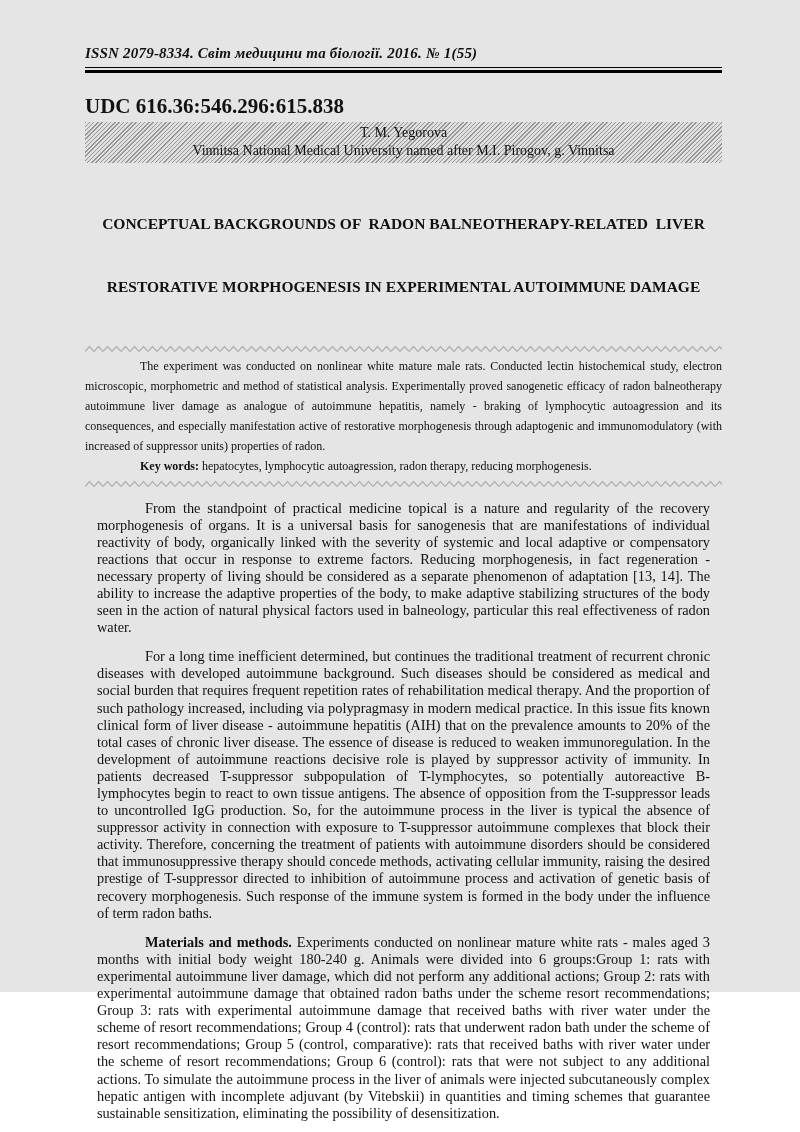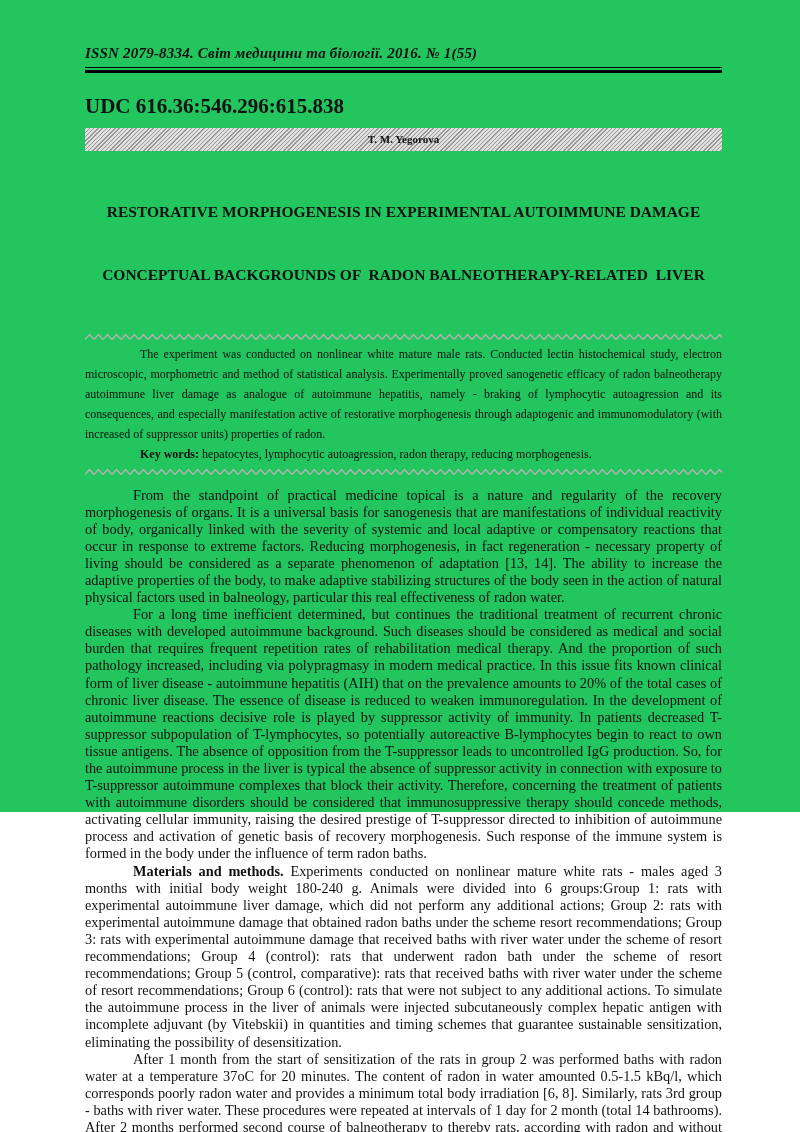--- a/index.html
+++ b/index.html
@@ -2,38 +2,38 @@
 <html><head>
 <meta charset="utf-8">
 <style>
   html, body { margin: 0; padding: 0; background: #ffffff; }
   body {
     width: 800px; height: 1132px;
     font-family: "Liberation Serif", serif;
     color: #111111;
     overflow: hidden;
   }
-  .page { position: relative; width: 800px; height: 812px; background: #22c55e; }
+  .page { position: relative; width: 800px; height: 992px; background: #e5e5e5; }
   .content { padding: 45px 78px 0 85px; }
 
   .journal-header {
     font-size: 15px; font-weight: bold; font-style: italic;
     letter-spacing: 0.2px;
   }
   .rule-thin  { height: 1px;   background: #000; margin-top: 5px; }
   .rule-thick { height: 2.5px; background: #000; margin-top: 2px; }
 
   .udc { margin-top: 21px; font-size: 21px; font-weight: bold; }
 
   .authors {
-    margin-top: 9px;
+    margin-top: 3px;
     background: repeating-linear-gradient(135deg, #969696 0px, #969696 1px, #e0e0e0 1px, #e0e0e0 3px);
     text-align: center;
-    font-weight: bold;
-    font-size: 11px;
+    font-weight: normal;
+    font-size: 14px;
     line-height: 18px;
     padding: 2px 0 3px 0;
   }
 
   .title {
     margin-top: 8px;
     text-align: center;
     font-weight: bold;
     font-size: 15.5px;
     line-height: 21px;
@@ -59,43 +59,44 @@
     text-align: justify;
     text-indent: 55px;
   }
 
   .bodytext {
     margin-top: 11px;
     font-size: 14.3px;
     line-height: 17.1px;
     text-align: justify;
   }
-  .bodytext p { margin: 0; text-indent: 48px; }
+  .bodytext p { margin: 12px; text-indent: 48px; }
 
   b { font-weight: bold; }
 </style>
 </head>
 <body>
 
 <div class="page">
   <div class="content">
 
     <div class="journal-header">ISSN 2079-8334. Світ медицини та біології. 2016. № 1(55)</div>
     <div class="rule-thin"></div>
     <div class="rule-thick"></div>
 
     <div class="udc">UDC 616.36:546.296:615.838</div>
 
     <div class="authors">
       <div>T. M. Yegorova</div>
+      <div>Vinnitsa National Medical University named after M.I. Pirogov, g. Vinnitsa</div>
     </div>
 
     <div class="title">
+      <div>CONCEPTUAL BACKGROUNDS OF  RADON BALNEOTHERAPY-RELATED  LIVER</div>
       <div>RESTORATIVE MORPHOGENESIS IN EXPERIMENTAL AUTOIMMUNE DAMAGE</div>
-      <div>CONCEPTUAL BACKGROUNDS OF  RADON BALNEOTHERAPY-RELATED  LIVER</div>
     </div>
 
     <svg class="zigzag" width="637" height="8" viewBox="0 0 637 8" preserveAspectRatio="none">
       <defs>
         <pattern id="zz1" width="9" height="8" patternUnits="userSpaceOnUse">
           <path d="M0 6.5 L4.5 1.5 L9 6.5" fill="none" stroke="#b3b3b3" stroke-width="1.4"></path>
         </pattern>
       </defs>
       <rect width="637" height="8" fill="url(#zz1)"></rect>
     </svg>

